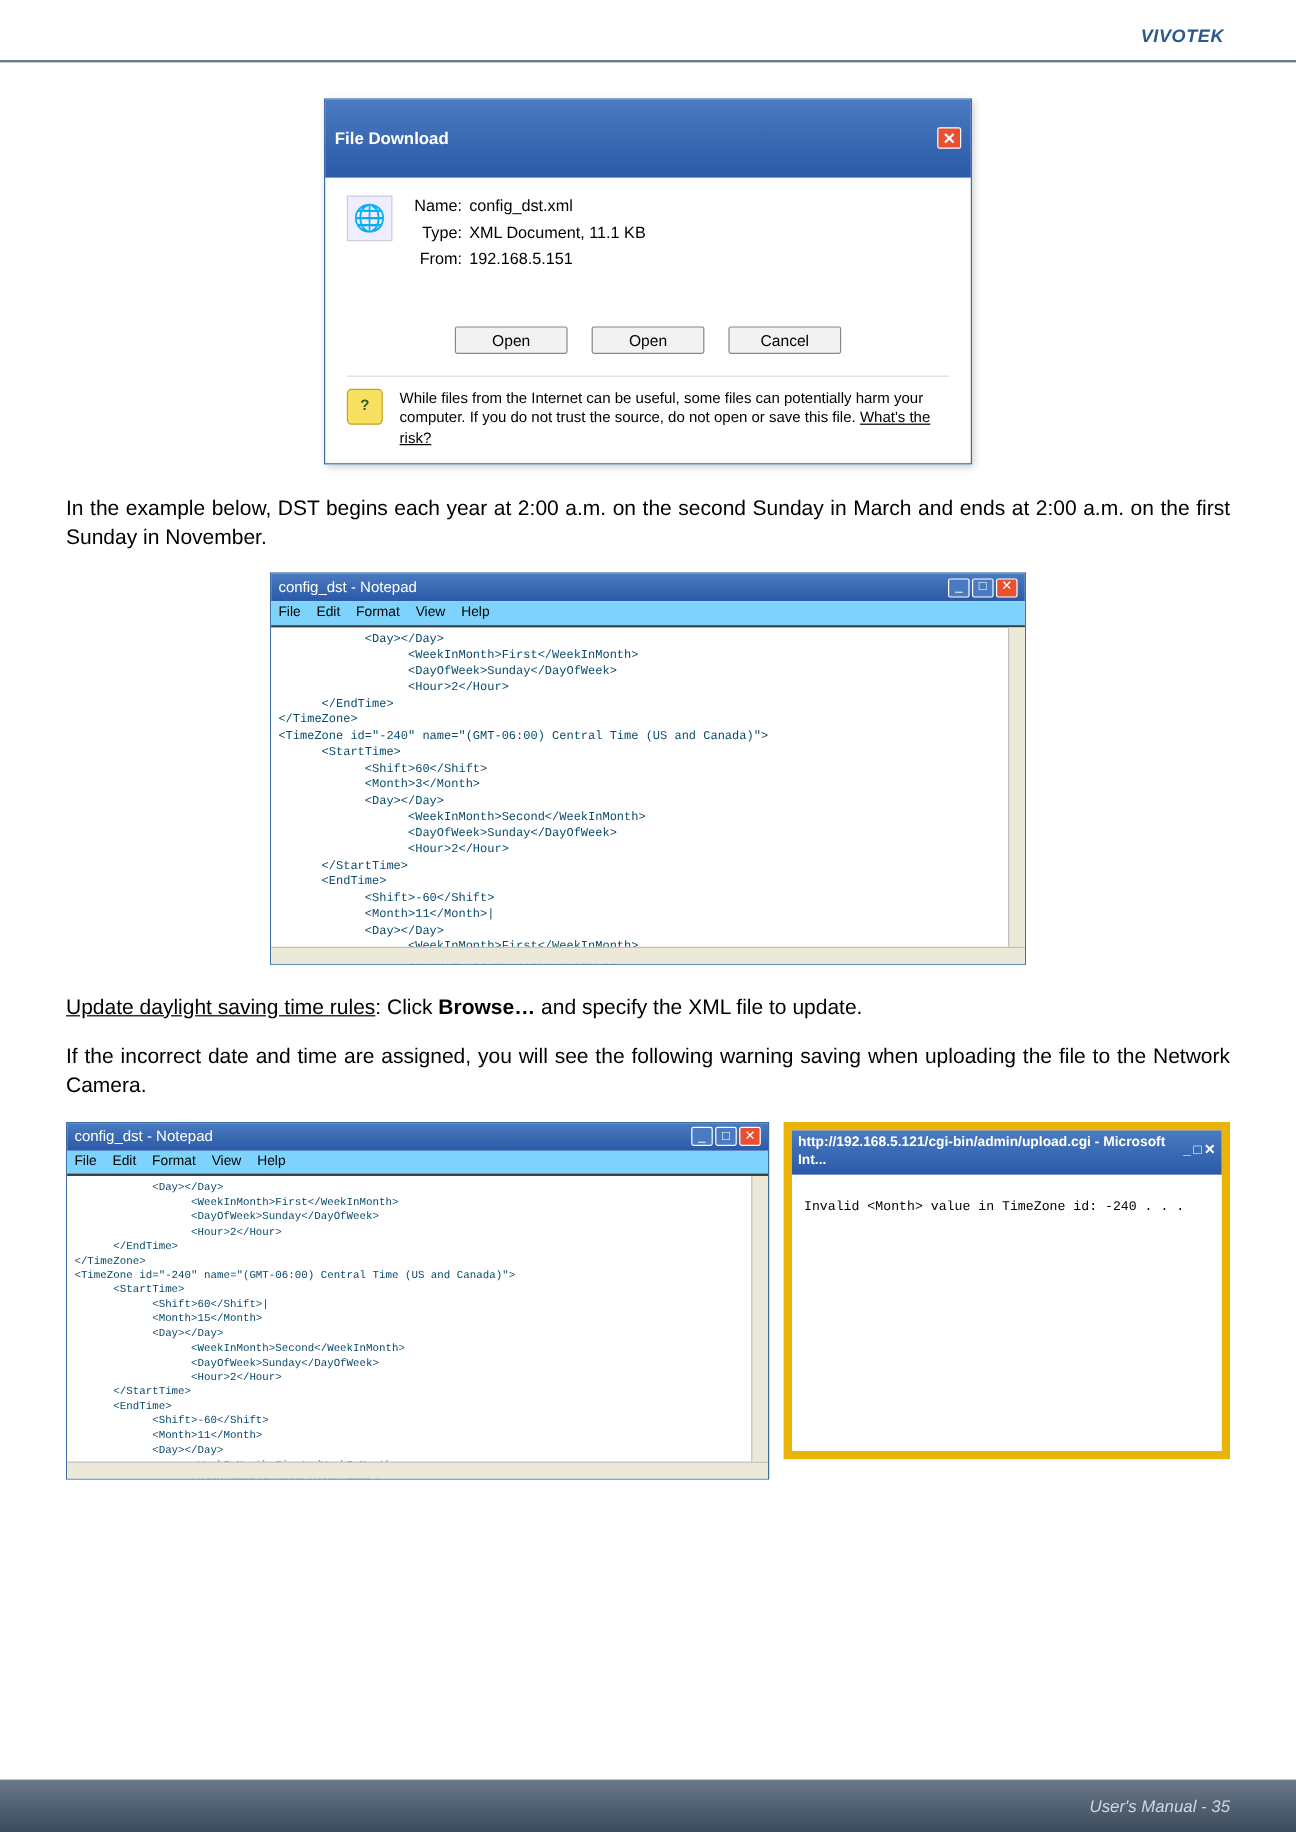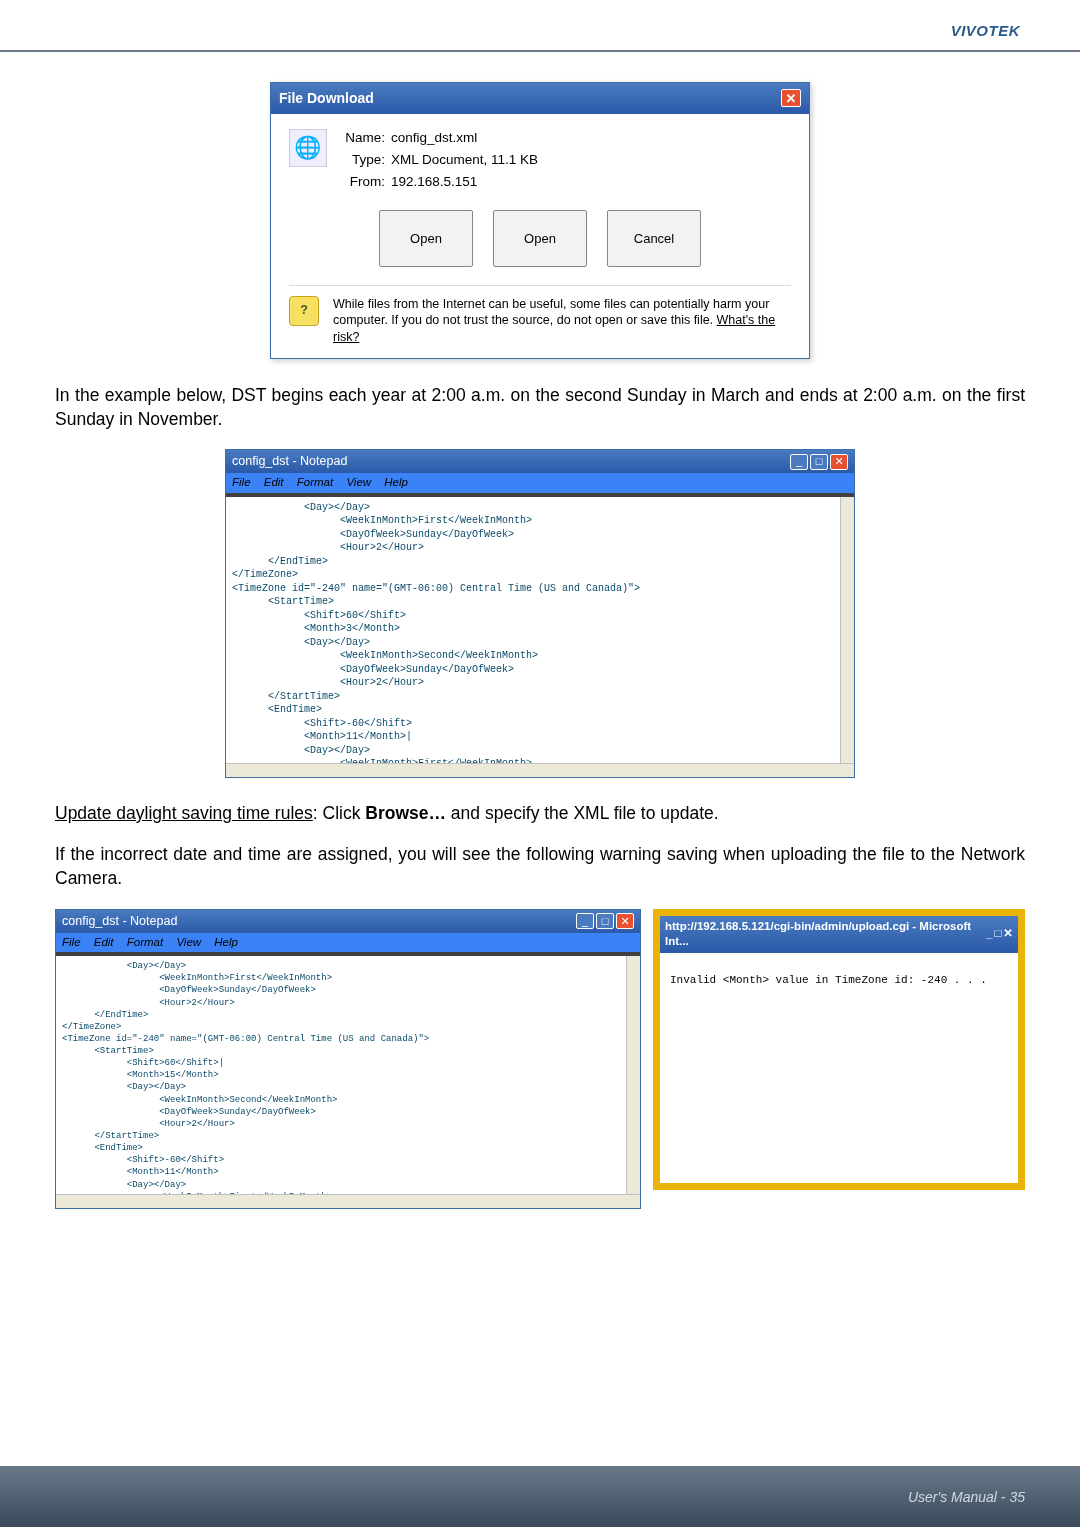--- a/index.html
+++ b/index.html
@@ -44,21 +44,21 @@
     margin: 0 auto 25px auto;
     border: 1px solid #3a6ea5;
     background: #fff;
     box-shadow: 2px 2px 6px rgba(0,0,0,.2);
   }
   .dlg-title {
     background: linear-gradient(#4a7abf,#2a5aa8);
     color: #fff;
     font-weight: bold;
     font-size: 14px;
-    padding: 6px 8px;
+    padding: 23px 8px;
     display: flex;
     justify-content: space-between;
     align-items: center;
   }
   .dlg-close {
     width: 20px; height: 18px;
     background: #e85030;
     border: 1px solid #fff;
     color: #fff;
     font-size: 13px;
@@ -77,25 +77,26 @@
     width: 38px; height: 38px;
     background: #eef; border:1px solid #ccd;
     display:flex; align-items:center; justify-content:center;
     font-size: 22px; color:#4a7abf;
   }
   .kv { display: grid; grid-template-columns: 46px auto; row-gap: 4px; }
   .kv .k { text-align: right; padding-right: 6px; }
   .dlg-btns { display:flex; gap:20px; justify-content:center; margin: 6px 0 18px 0;}
   .dlg-btns button {
     min-width: 94px;
-    padding: 20px 10px;
+    padding: 3px 10px;
     font-size: 13px;
     background: #f2f2f2;
     border: 1px solid #888;
     border-radius: 2px;
+    margin-top: 28px;
   }
   .dlg-warn { display:flex; gap:14px; align-items:flex-start; border-top:1px solid #ddd; padding-top:10px; font-size:12.5px;}
   .dlg-warn-icon {
     width: 30px; height: 30px; flex: 0 0 30px;
     background: #f8e060;
     border: 1px solid #c8a020;
     border-radius: 4px;
     display:flex; align-items:center; justify-content:center;
     font-weight:bold; color:#3a5a2a;
   }
@@ -121,25 +122,24 @@
   .np-title .icons { display:flex; gap:2px;}
   .np-title .btn {
     width:18px; height:16px; font-size:11px; color:#fff;
     display:flex; align-items:center; justify-content:center;
     border:1px solid #fff; border-radius:2px;
   }
   .np-title .min { background:#4a7abf;}
   .np-title .max { background:#4a7abf;}
   .np-title .cls { background:#e85030;}
   .np-menu {
-    background:#3b82f6;
+    background:#7dd3fc;
     font-size:11.5px;
     padding:2px 6px;
-    border-bottom:4px solid #404040;
-    font-style:italic;
+    border-bottom:2px solid #404040;
   }
   .np-menu span { margin-right: 10px; }
   .np-body {
     background:#fff;
     font-family: "Courier New", monospace;
     font-size: 10px;
     color:#0a4a6a;
     padding: 4px 6px 2px 6px;
     white-space: pre;
     overflow: hidden;
@@ -166,21 +166,21 @@
     display:flex; justify-content:space-between; align-items:center;
   }
   .ie-title .icons { display:flex; gap:2px;}
   .ie-body {
     background:#fff; font-family:"Courier New",monospace;
     font-size:11px; padding:20px 10px; min-height:230px; color:#000;
   }
   
   .footer {
     position:absolute; bottom:0; left:0; right:0;
-    height:61px;
+    height:44px;
     background: linear-gradient(#6a7a8a,#3a4a5a);
     color:#cfd8e0;
     font-style: italic;
     font-size: 14px;
     display:flex; align-items:center; justify-content:flex-end;
     padding-right: 55px;
   }
   .underline { text-decoration: underline; }
 </style>
 </head>

